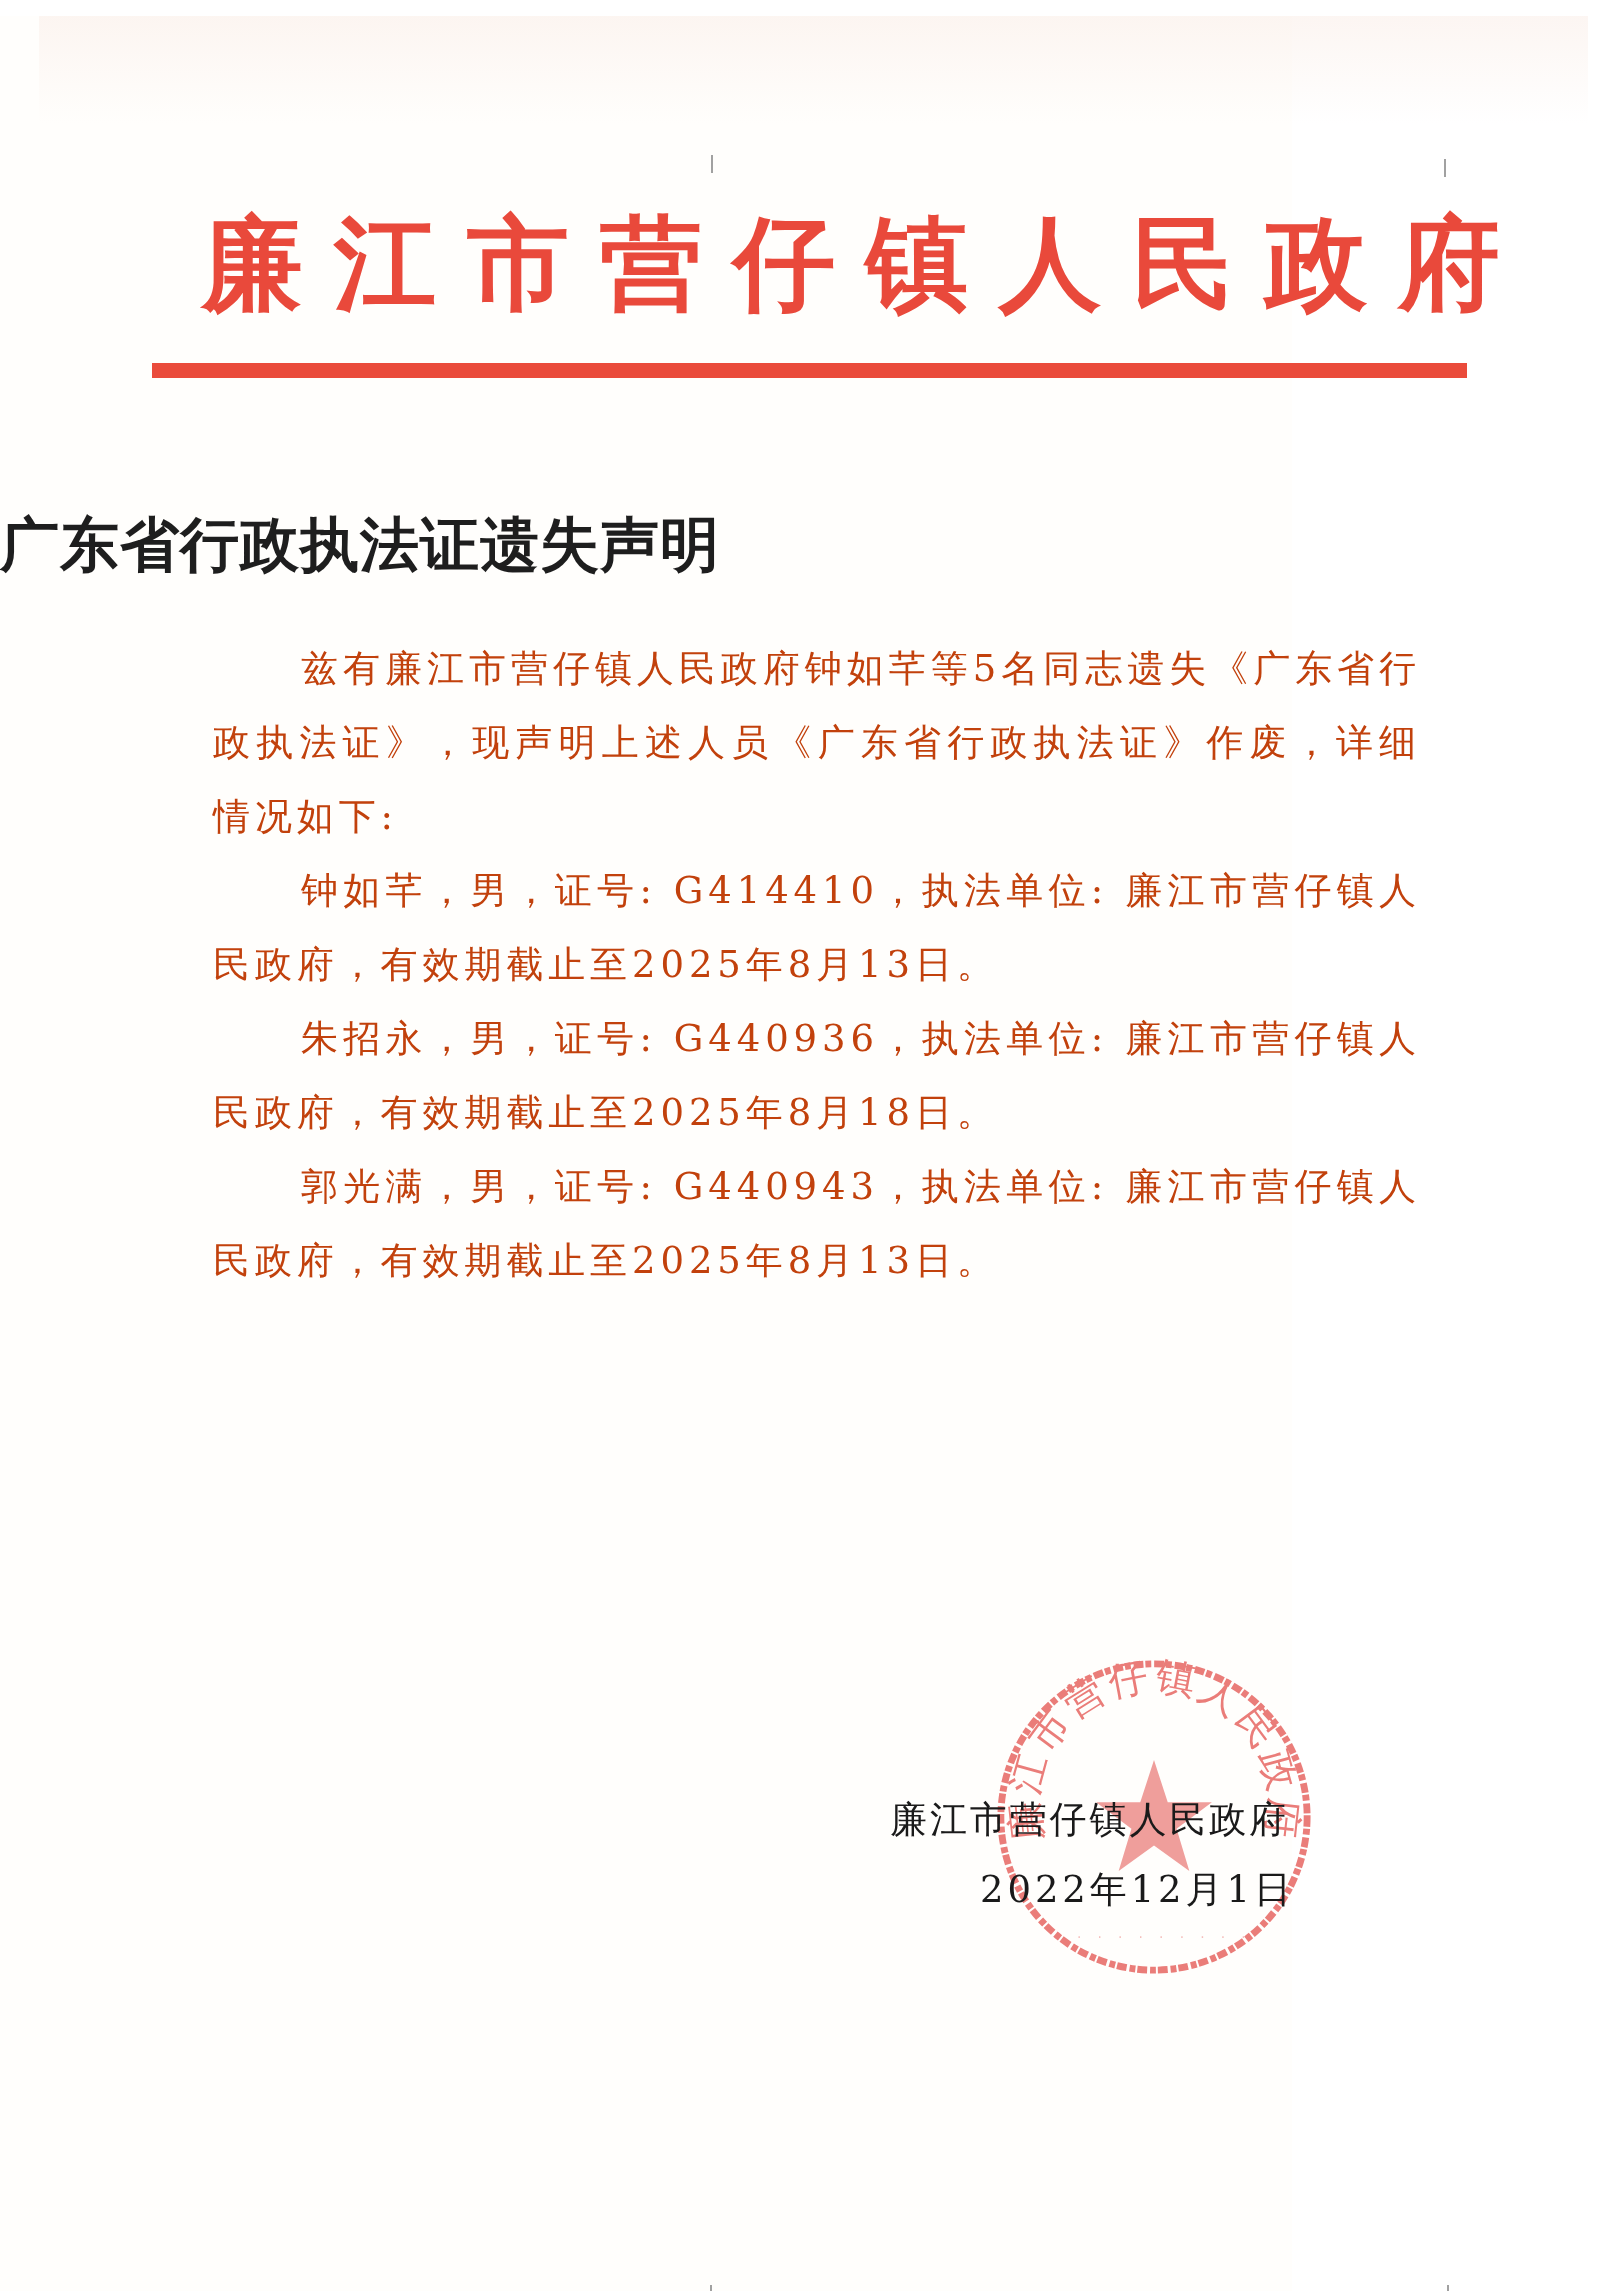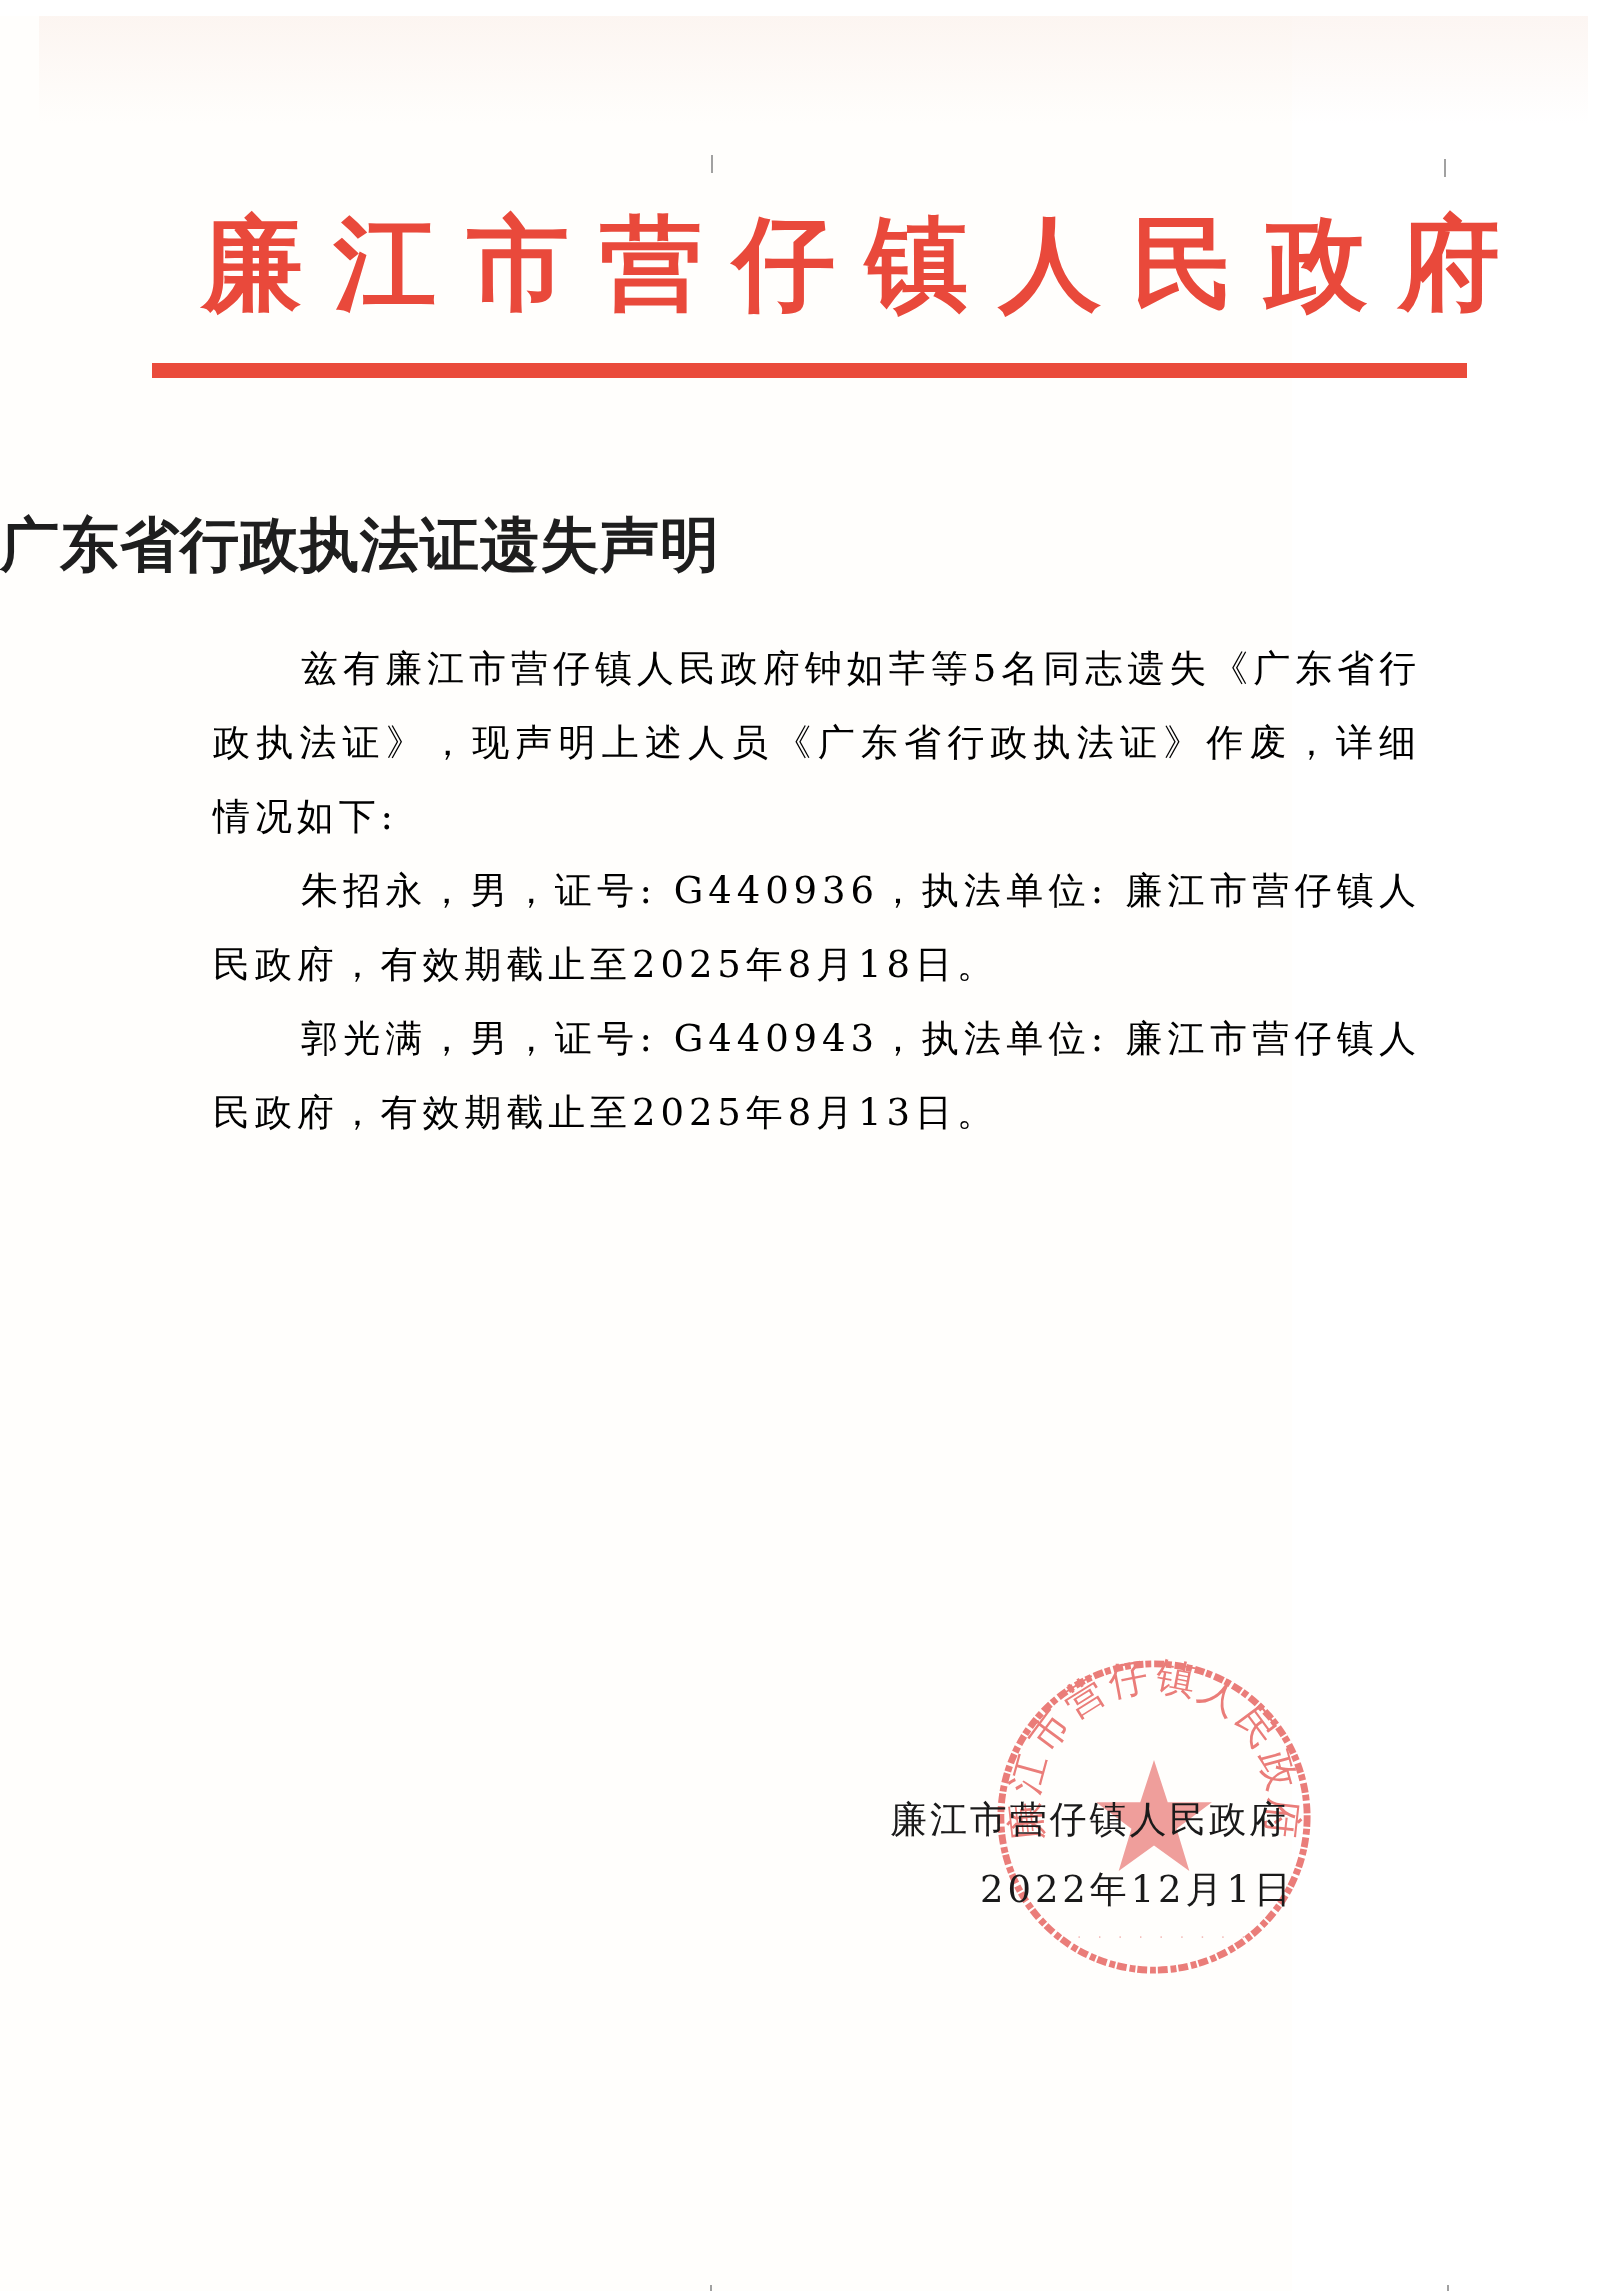--- a/index.html
+++ b/index.html
@@ -70,21 +70,21 @@
     letter-spacing: 1px;
     white-space: nowrap;
   }
   .body-text {
     position: absolute;
     left: 213px;
     top: 616px;
     width: 1208px;
     font-size: 37px;
     line-height: 74px;
-    color: #000000;
+    color: #c2410c;
     letter-spacing: 4.9px;
   }
   .para {
     margin: 0;
     text-indent: 88px;
     text-align: justify;
     text-align-last: left;
   }
   .signature {
     position: absolute;
@@ -129,20 +129,21 @@
   <div class="tick" style="left:710px; top:2269px;"></div>
   <div class="tick" style="left:1447px; top:2269px;"></div>
 
   <div class="masthead">廉江市营仔镇人民政府</div>
   <div class="red-rule"></div>
 
   <div class="doc-title">广东省行政执法证遗失声明</div>
 
   <div class="body-text">
     <p class="para">兹有廉江市营仔镇人民政府钟如芊等5名同志遗失《广东省行政执法证》，现声明上述人员《广东省行政执法证》作废，详细情况如下:</p>
+    <p class="para">钟如芊，男，证号: G414410，执法单位: 廉江市营仔镇人民政府，有效期截止至2025年8月13日。</p>
     <p class="para">朱招永，男，证号: G440936，执法单位: 廉江市营仔镇人民政府，有效期截止至2025年8月18日。</p>
     <p class="para">郭光满，男，证号: G440943，执法单位: 廉江市营仔镇人民政府，有效期截止至2025年8月13日。</p>
   </div>
 
   <svg class="stamp" viewBox="0 0 326 326" xmlns="http://www.w3.org/2000/svg">
     <defs>
       <path id="sealArc" d="M 48 178 A 118 118 0 1 1 278 178"></path>
     </defs>
     <circle cx="163" cy="163" r="156" fill="none" stroke="#e24c48" stroke-width="7" stroke-dasharray="10 2 6 3"></circle>
     <text font-size="40" fill="#e24c48" font-family="'DejaVu Serif', serif" letter-spacing="4">

